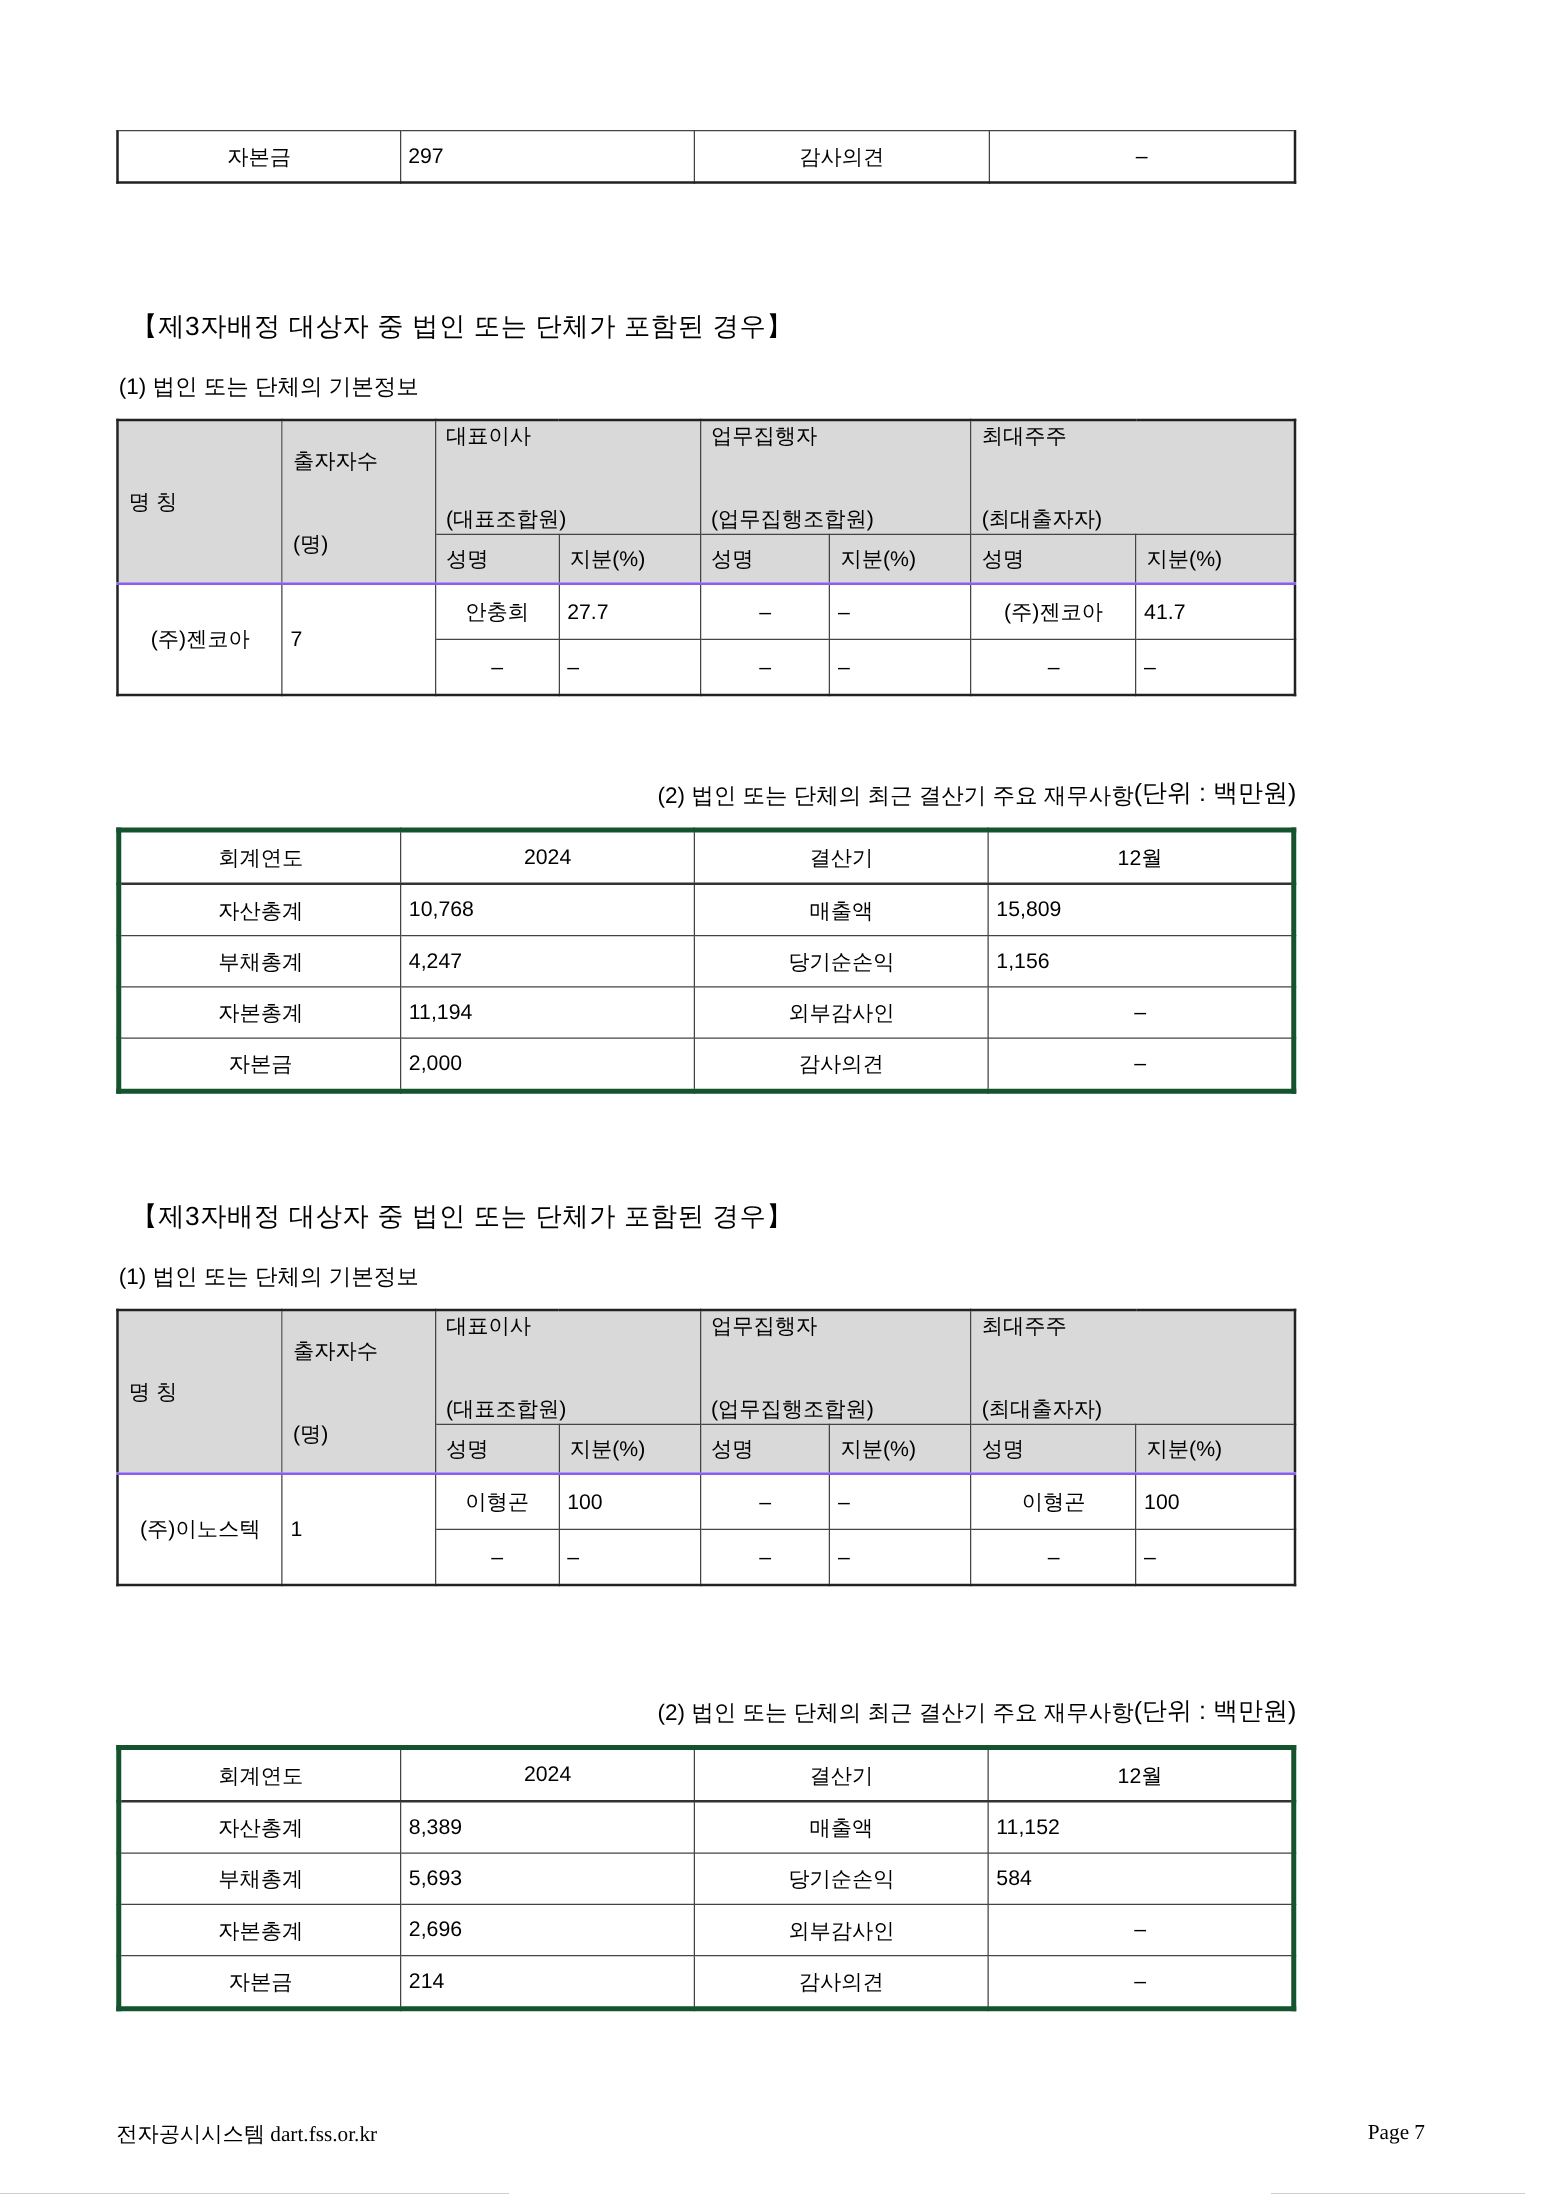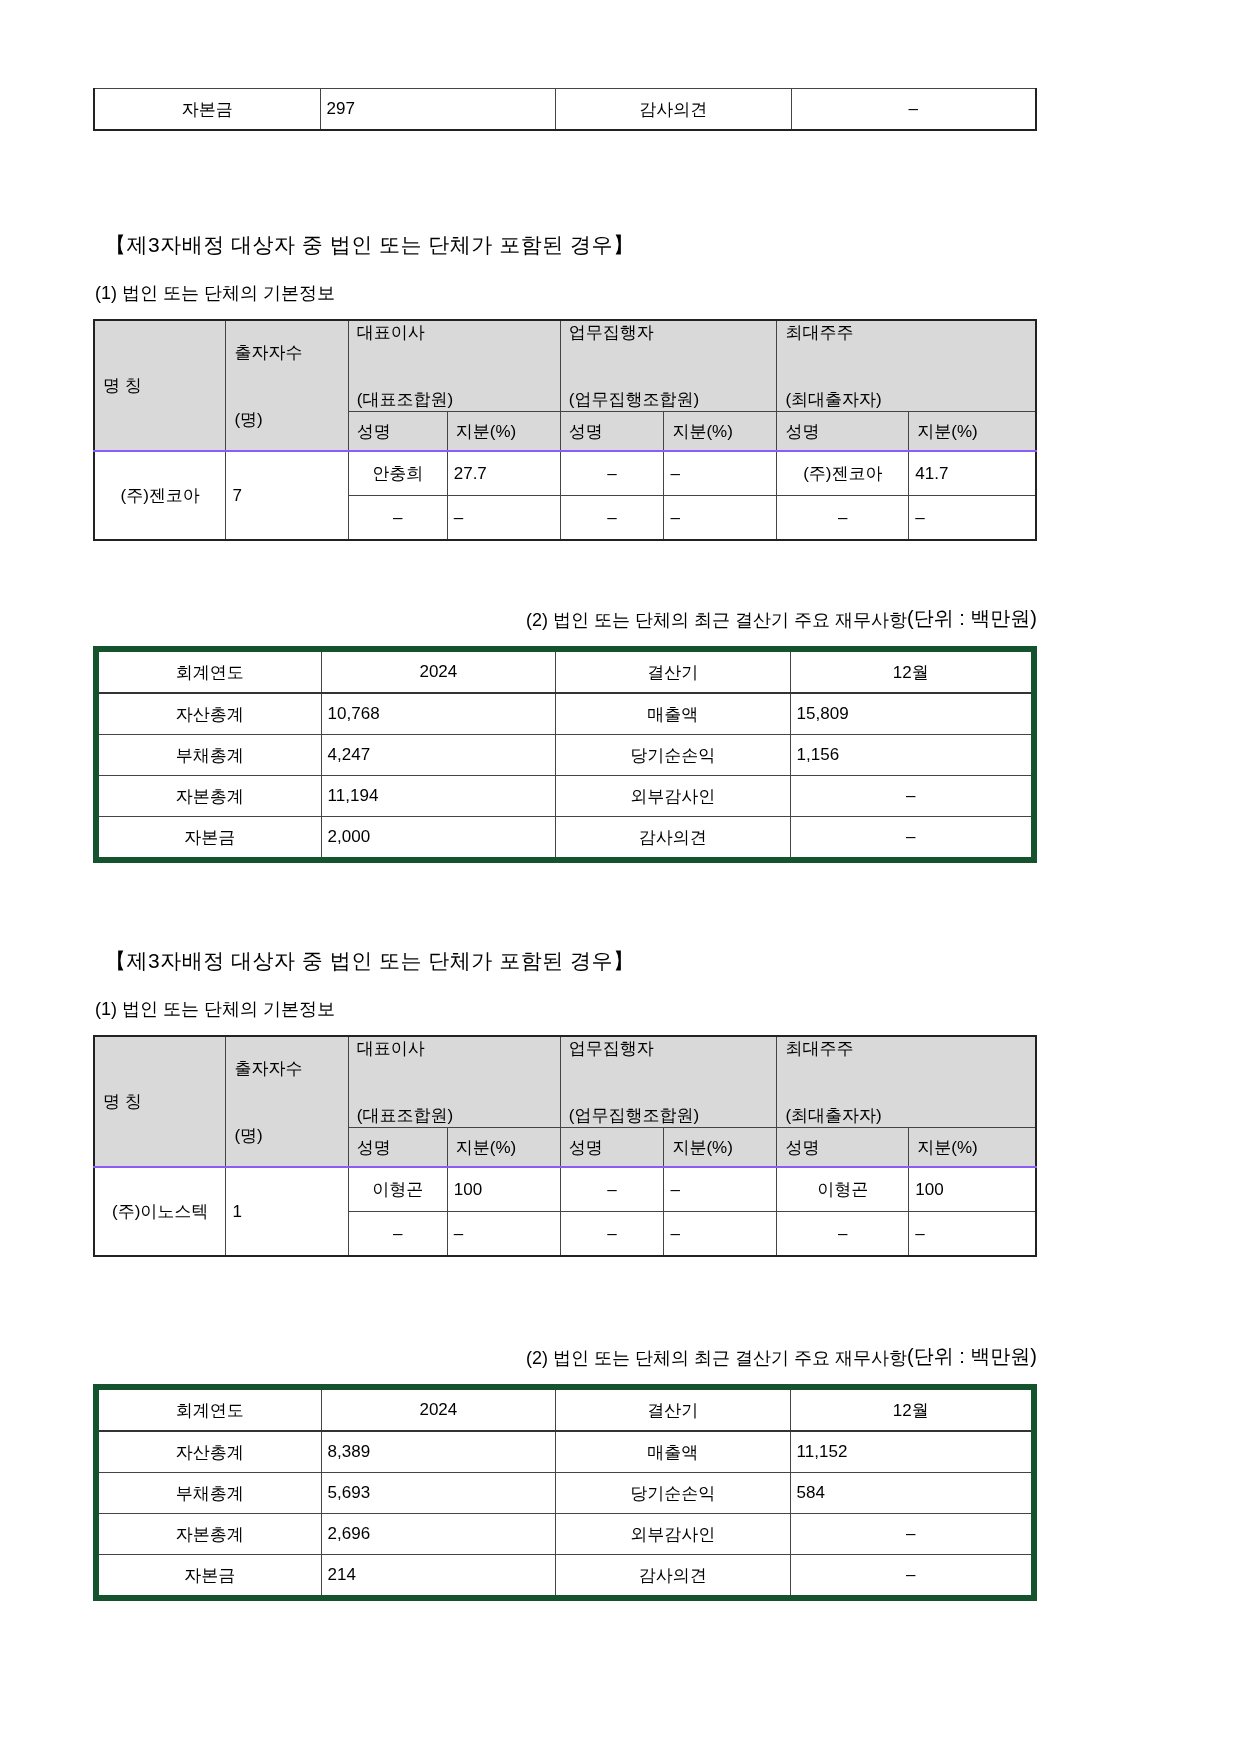--- a/index.html
+++ b/index.html
@@ -1,21 +1,21 @@
 <!DOCTYPE html>
 <html><head>
 <meta charset="utf-8">
 <style>
   html,body { margin:0; padding:0; background:#888; }
   .page {
     position:relative; width:1240px; height:1755px; margin:0 auto;
     background:#ffffff; color:#000;
     font-family:"Liberation Sans", sans-serif; font-size:17px;
   }
-  .content { position:absolute; left:93px; top:0; width:944px; }
+  .content { position:absolute; left:93px; top:16px; width:944px; }
 
   table { border-collapse:collapse; width:100%; table-layout:fixed; }
   td, th { border:1px solid #444; padding:0 6px; overflow:hidden; white-space:nowrap; font-weight:normal; }
 
   
   .top-table { margin-top:88px; border:2px solid #222; border-top:1px solid #444; }
   .top-table td { height:40px; }
 
   
   .section-title { margin-top:100px; padding-left:12px; font-size:21px; letter-spacing:0.5px; }
@@ -26,21 +26,21 @@
   
   .basic-table { margin-top:14px; border:2px solid #222; }
   .basic-table .h-group th { height:70px; }
   .basic-table .h-sub th   { height:38px; }
   .basic-table th { background:#d9d9d9; text-align:left; padding-left:8px; }
   .basic-table th .l2 { display:block;margin-top:44px; }
   .basic-table .h-sub { border-bottom:2px solid #8b5cf6; }
   .basic-table td { height:43px; }
 
   
-  .fin-table { margin-top:14px; border:6px solid #14532d; }
+  .fin-table { margin-top:14px; border:4px solid #14532d; }
   .fin-table td { height:40px; }
   .fin-table tr:first-child { border-bottom:2px solid #333; }
 
   .ac { text-align:center; }
   .ar { text-align:left; }
 
   .sp-above-sec2 { margin-top:84px; }
   .sp-above-cap4 { margin-top:86px; }
 
   .footer {
@@ -288,13 +288,17 @@
           <td class="ac">자본금</td>
           <td class="ar">214</td>
           <td class="ac">감사의견</td>
           <td class="ac">–</td>
         </tr>
       </tbody>
         </table>
     </div>
   </div>
 
+  <div class="footer">
+    <span>전자공시시스템 dart.fss.or.kr</span>
+    <span>Page 7</span>
+  </div>
 </div>
 
 </body></html>

